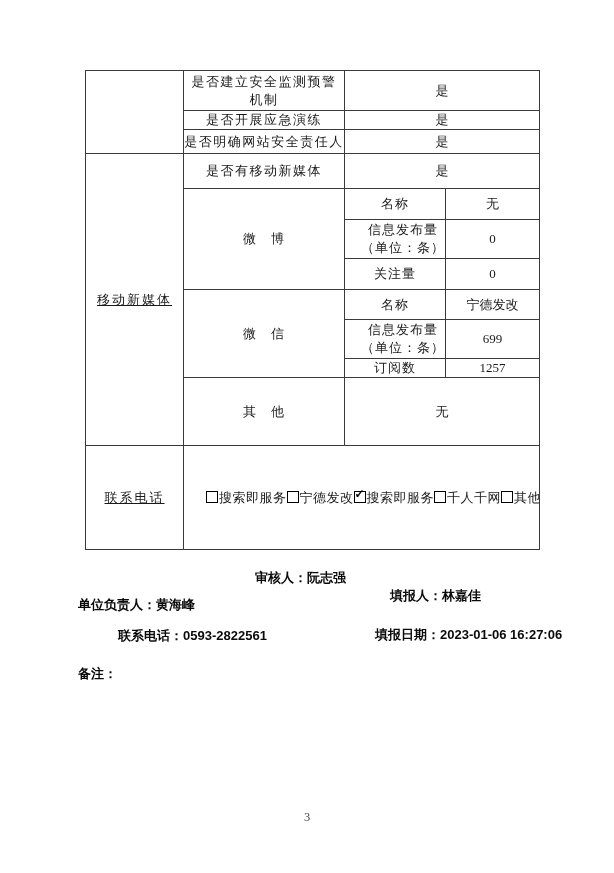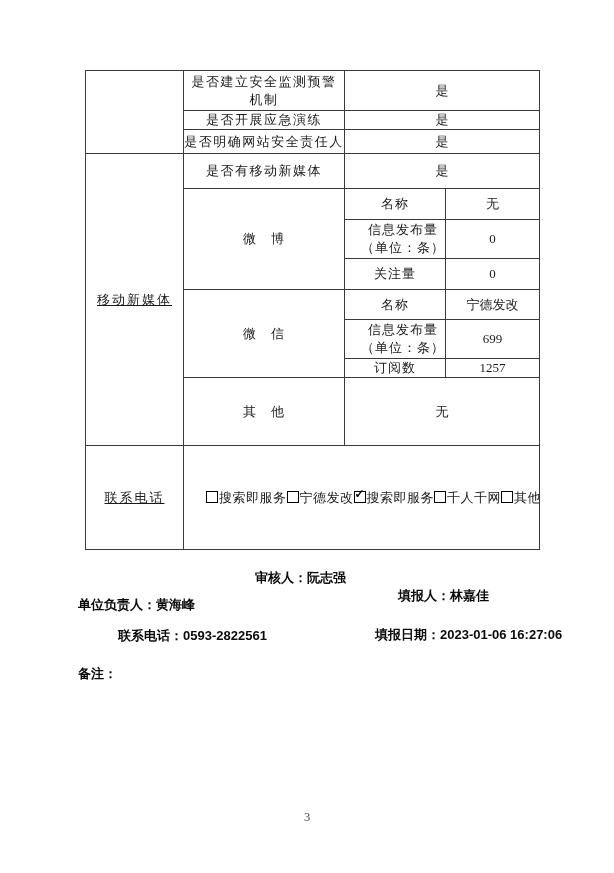--- a/index.html
+++ b/index.html
@@ -143,21 +143,21 @@
         <td class="cbxcell" colspan="3">
           <span class="cbx"></span><span>搜索即服务</span><span class="cbx"></span><span>宁德发改</span><span class="cbx checked"></span><span>搜索即服务</span><span class="cbx"></span><span>千人千网</span><span class="cbx"></span><span>其他</span>
         </td>
       </tr>
     </tbody>
   </table>
 
   <div class="footer">
     <span class="f-abs" style="left:78px; top:589px;margin-top:7px;"><span>单位负责人：</span><span>黄海峰</span></span>
     <span class="f-abs" style="left:255px; top:569px;"><span>审核人：</span><span>阮志强</span></span>
-    <span class="f-abs" style="left:398px; top:587px;font-family:Liberation Serif, serif;"><span>填报人：</span><span>林嘉佳</span></span>
+    <span class="f-abs" style="left:390px; top:587px;font-family:Liberation Serif, serif;"><span>填报人：</span><span>林嘉佳</span></span>
 
     <span class="f-abs" style="left:78px; top:627px;padding-left:40px;"><span>联系电话：</span><span>0593-2822561</span></span>
     <span class="f-abs" style="left:375px; top:626px;"><span>填报日期：</span><span>2023-01-06 16:27:06</span></span>
 
     <span class="f-abs" style="left:78px; top:665px;text-align:center;">备注：</span>
   </div>
 
   <div class="pagenum">3</div>
 
 </div>

